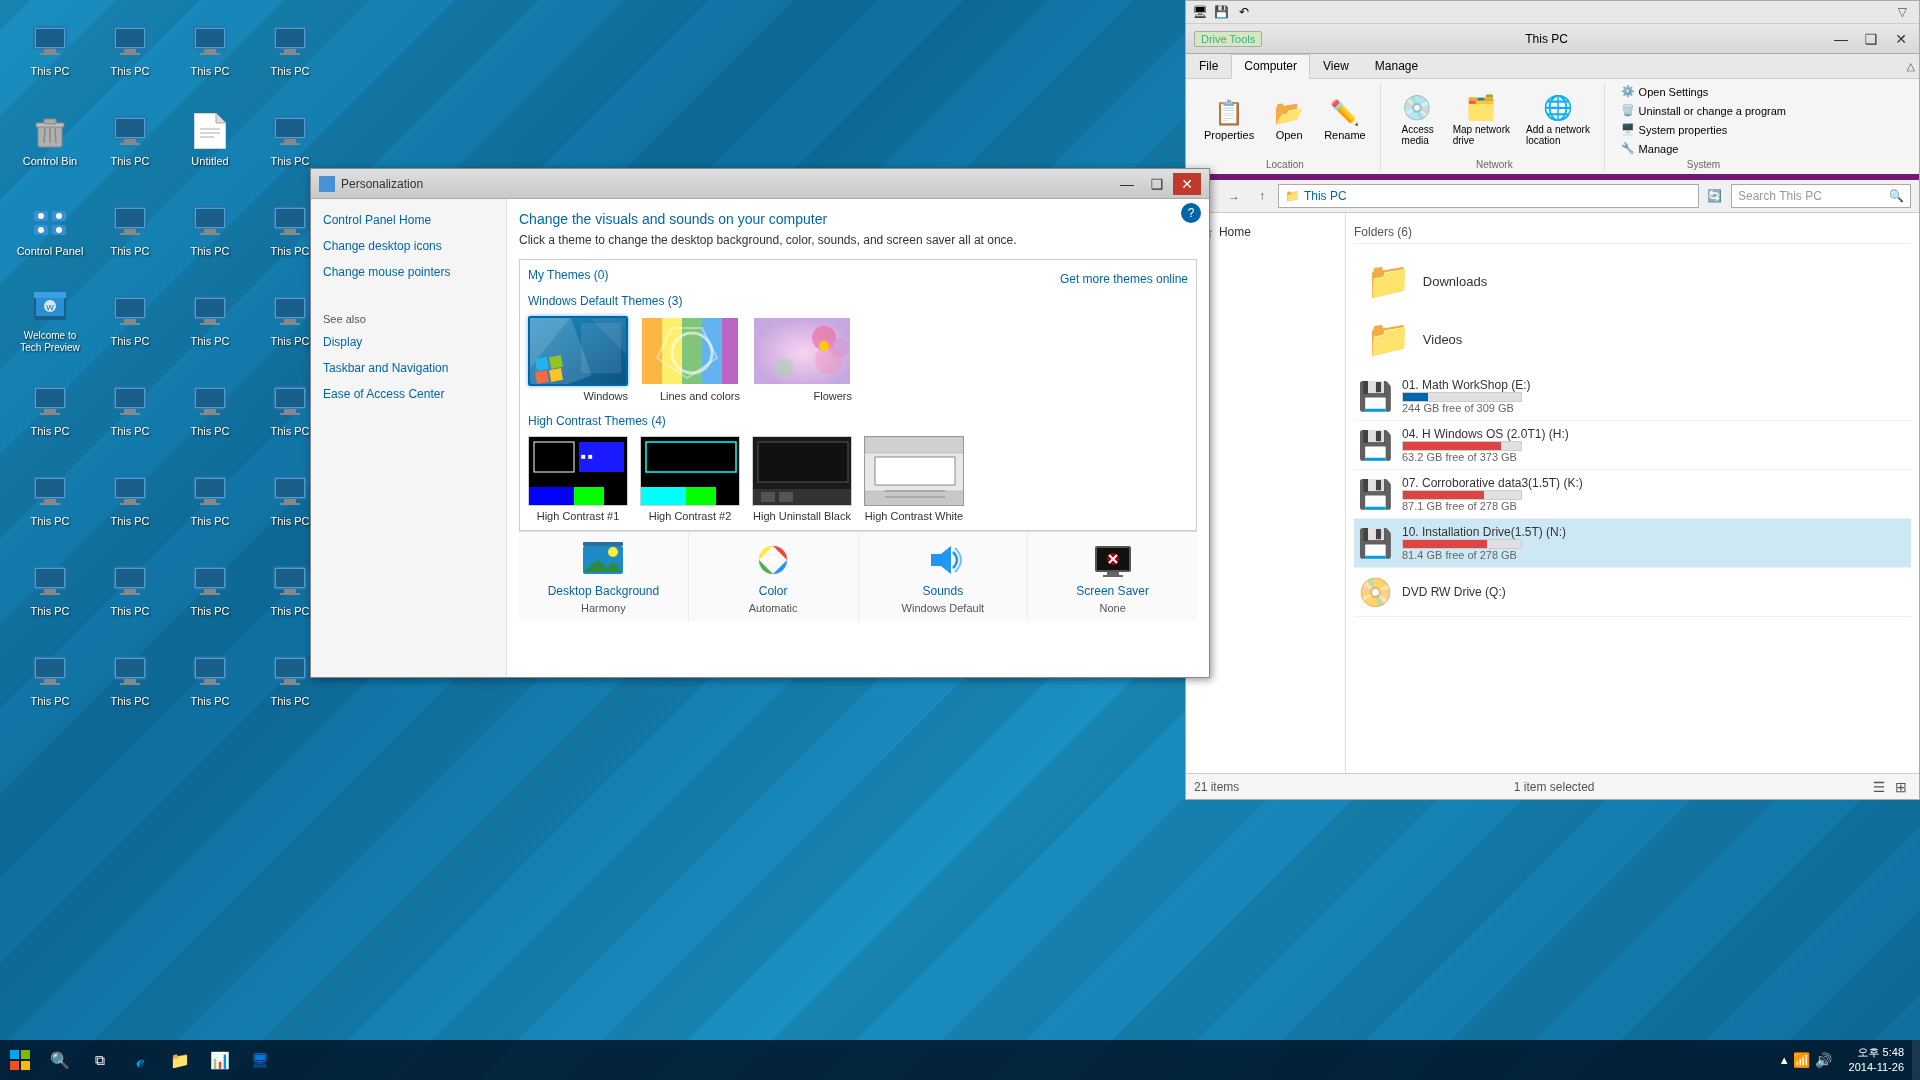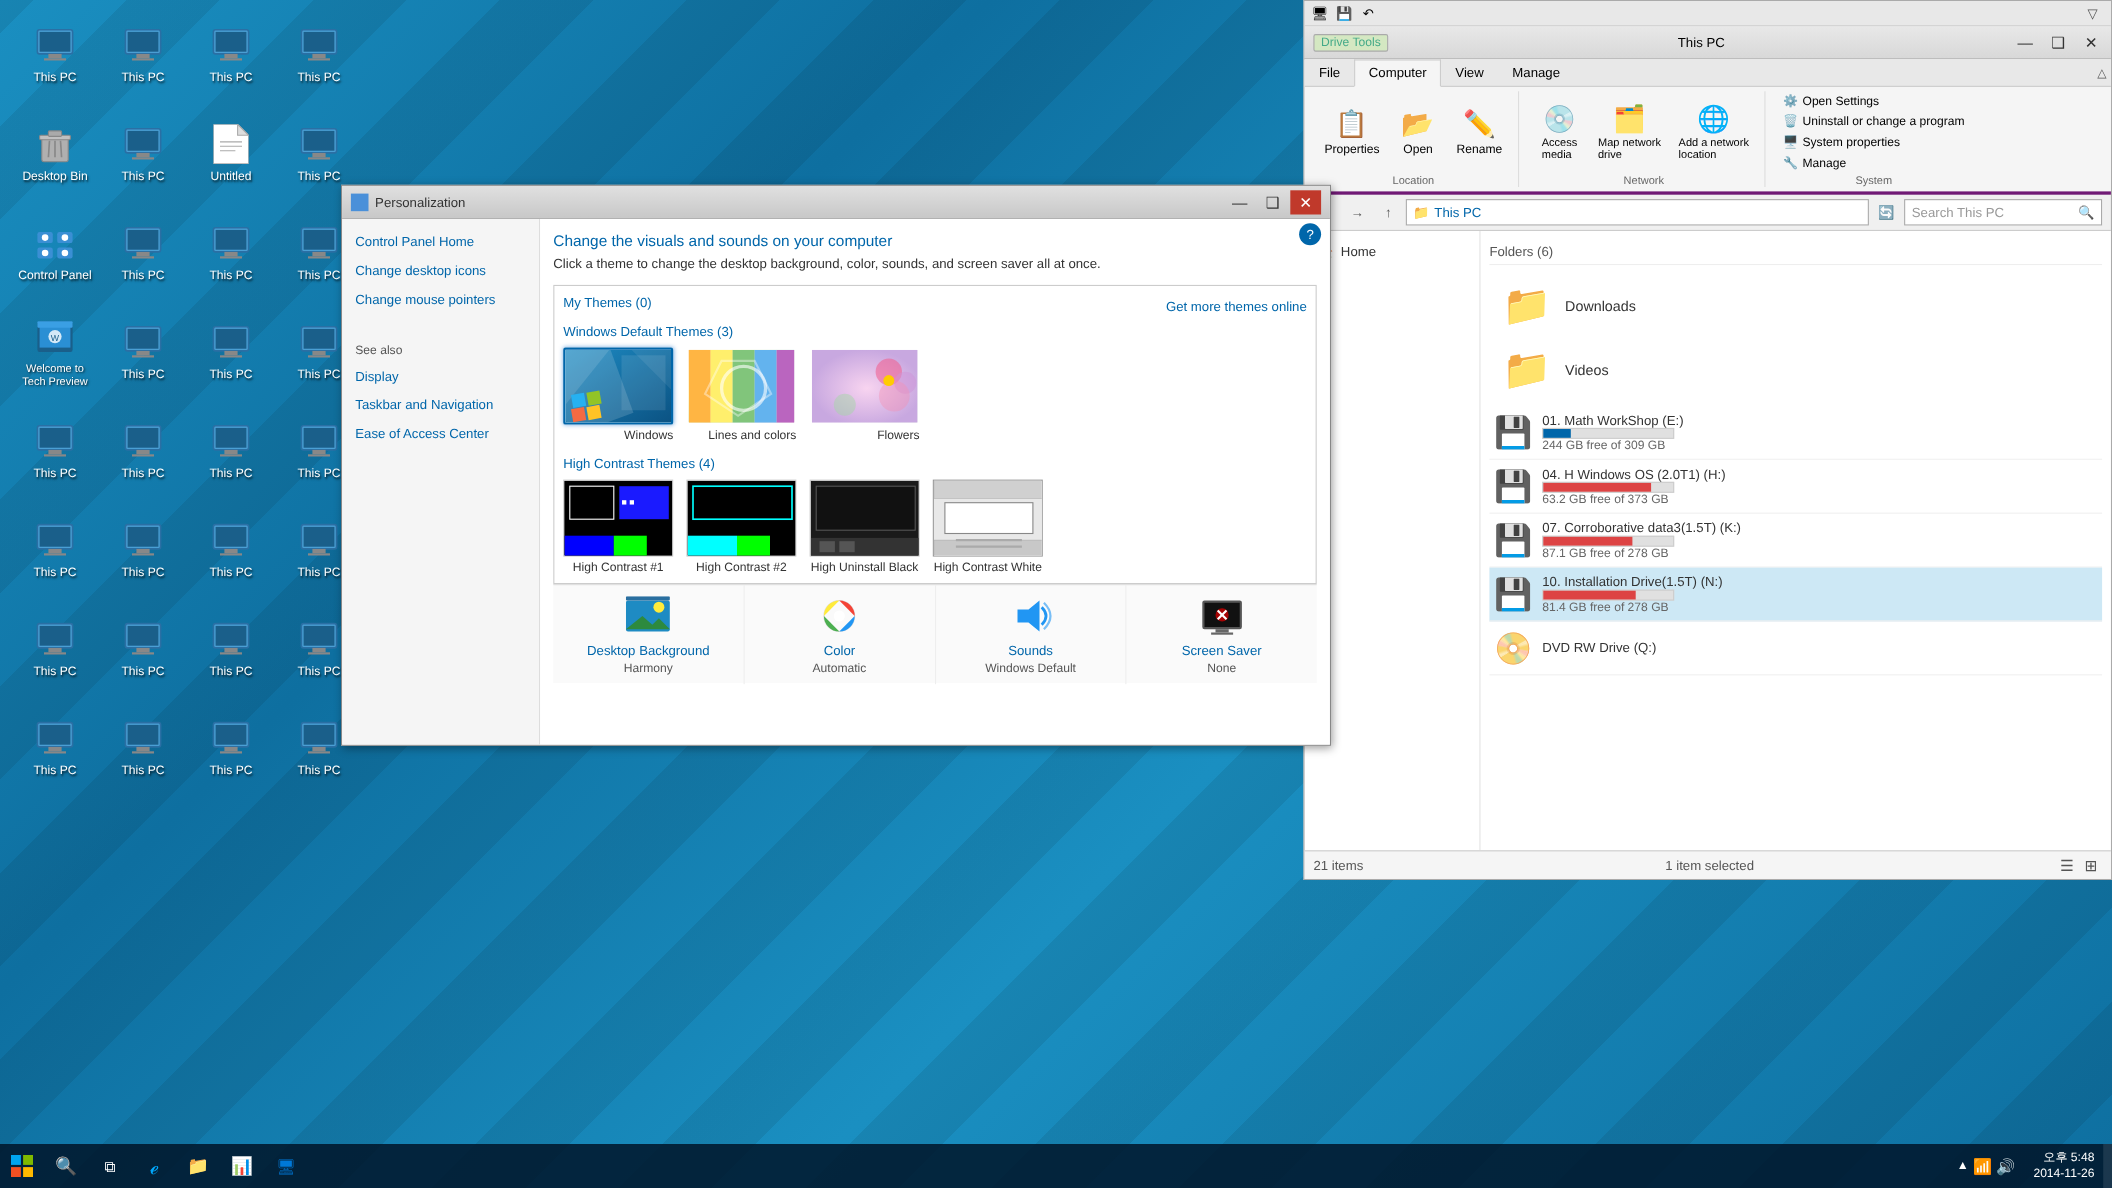--- a/index.html
+++ b/index.html
@@ -166,21 +166,21 @@
       align-items: center;
       justify-content: center;
       cursor: pointer;
       font-size: 14px;
       color: #333;
     }
 
     
     .ribbon {
       background: #f5f5f5;
-      border-bottom: 3px solid #701a75;
+      border-bottom: 6px solid #701a75;
     }
 
     .ribbon-tabs {
       display: flex;
       background: #e8e8e8;
       border-bottom: 1px solid #ccc;
     }
 
     .ribbon-tab {
       padding: 4px 12px;
@@ -443,21 +443,21 @@
       margin-right: 6px;
     }
 
     .pers-body {
       display: flex;
       flex: 1;
       overflow: hidden;
     }
 
     .pers-nav {
-      width: 180px;
+      width: 196px;
       background: #f5f5f5;
       border-right: 1px solid #ddd;
       padding: 8px 0;
     }
 
     .pers-nav-item {
       padding: 6px 12px;
       cursor: pointer;
       font-size: 12px;
       color: #06a;
@@ -797,21 +797,21 @@
       <div class="icon-img">
         <svg width="36" height="36" viewBox="0 0 36 36">
           <rect x="6" y="12" width="24" height="22" rx="2" fill="#b0b0b0" stroke="#888" stroke-width="1"></rect>
           <rect x="4" y="10" width="28" height="4" rx="1" fill="#c0c0c0" stroke="#888" stroke-width="1"></rect>
           <rect x="12" y="6" width="12" height="5" rx="1" fill="#aaa" stroke="#888" stroke-width="1"></rect>
           <line x1="13" y1="15" x2="12" y2="30" stroke="#888" stroke-width="1.5"></line>
           <line x1="18" y1="15" x2="18" y2="30" stroke="#888" stroke-width="1.5"></line>
           <line x1="23" y1="15" x2="24" y2="30" stroke="#888" stroke-width="1.5"></line>
         </svg>
       </div>
-      <div class="icon-label">Desktop Bin</div>
+      <div class="icon-label">Control Bin</div>
     </div>
     <div class="desktop-icon">
       <div class="icon-img">
         <svg class="pc-icon-svg" viewBox="0 0 36 36">
             <rect x="2" y="4" width="32" height="22" rx="2" fill="#4a9fd4" stroke="#2a6fa4" stroke-width="1.5"></rect>
             <rect x="12" y="26" width="12" height="4" fill="#888"></rect>
             <rect x="8" y="30" width="20" height="2" fill="#888"></rect>
             <rect x="4" y="6" width="28" height="18" fill="#1a5f8a"></rect>
           </svg>
       </div>

